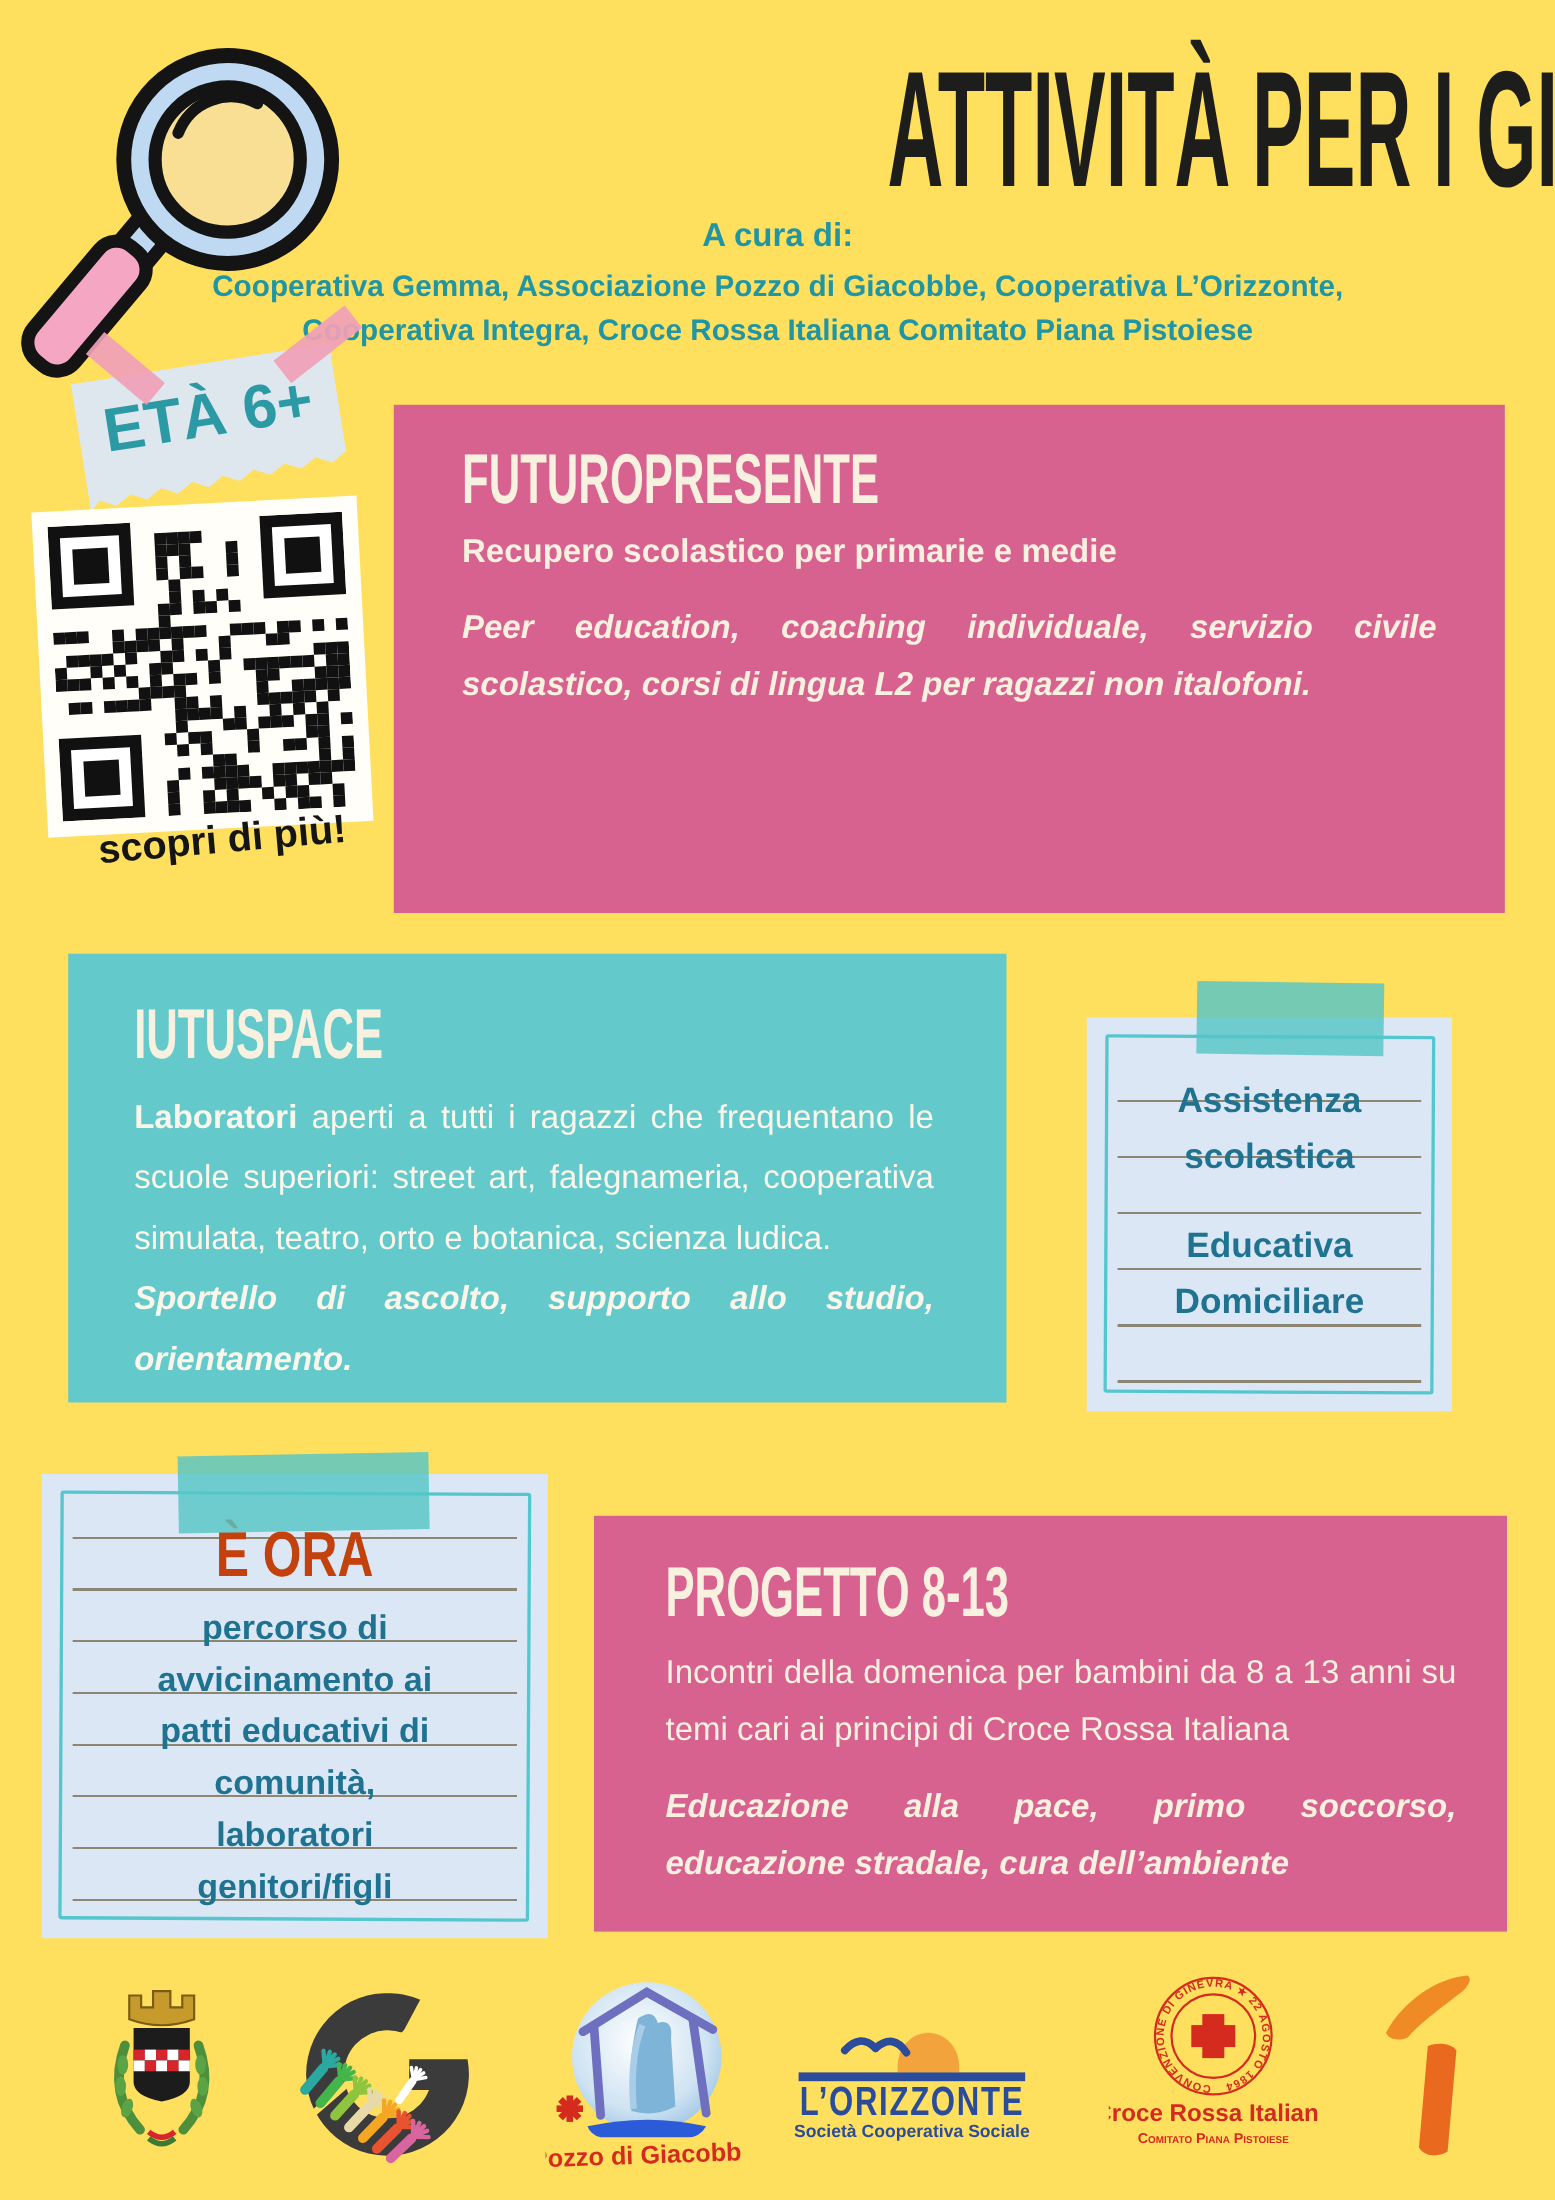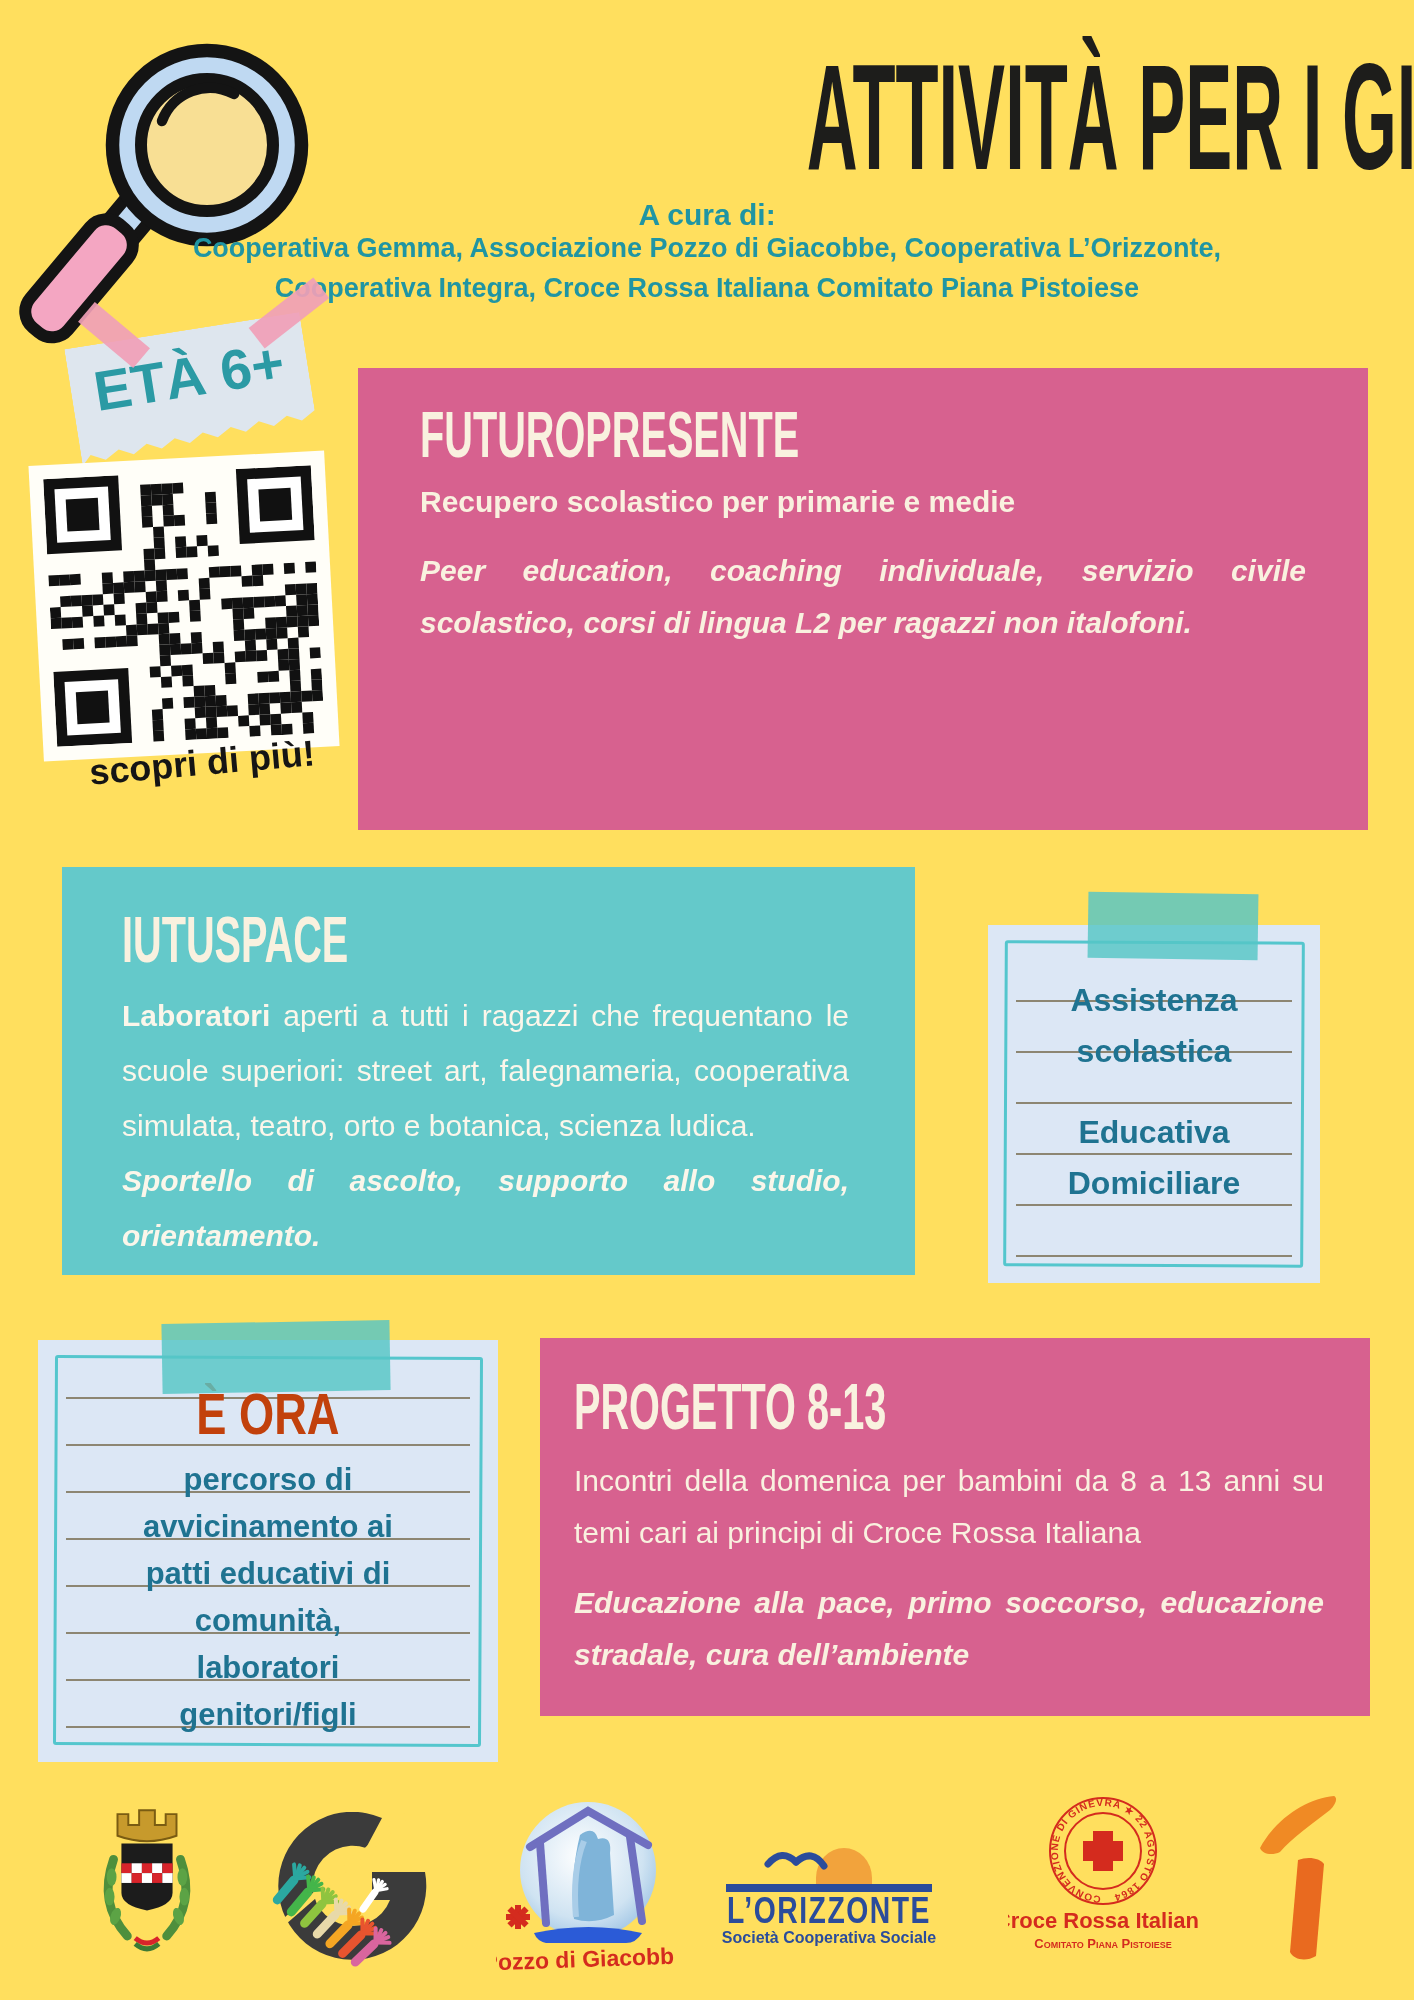--- a/index.html
+++ b/index.html
@@ -6,21 +6,21 @@
   body{font-family:"Liberation Sans",sans-serif;}
   #poster{position:relative;width:1414px;height:2000px;background:#FFDF5E;overflow:hidden;}
 
   .abs{position:absolute;}
   .cond{display:inline-block;white-space:nowrap;font-weight:700;transform:scaleX(var(--sx,.62));transform-origin:center bottom;}
   .cond-l{transform-origin:left bottom;}
 
   
   .main-title{left:340px;top:42px;width:1050px;text-align:center;color:#1d1d1b;font-size:150px;line-height:1;letter-spacing:0;}
   .curated{left:0;top:198px;width:1414px;text-align:center;color:#2095A3;font-weight:700;font-size:30px;}
-  .orgs{left:0;top:228px;width:1414px;text-align:center;color:#2095A3;font-weight:700;font-size:27px;line-height:40px;}
+  .orgs{left:0;top:240px;width:1414px;text-align:center;color:#2095A3;font-weight:700;font-size:27px;line-height:40px;}
 
   
   .age-badge{left:72px;top:330px;width:238px;height:118px;background:#DEE6EE;transform:rotate(-9deg);
     clip-path:polygon(0 0,100% 0,100% 84%,94% 91%,88% 85%,82% 92%,76% 86%,70% 93%,64% 87%,58% 94%,52% 88%,46% 95%,40% 89%,34% 96%,28% 90%,22% 97%,16% 91%,10% 98%,4% 92%,0 100%);}
   .age-badge .lbl{position:absolute;left:0;top:14px;width:100%;text-align:center;color:#2B9AA4;font-weight:800;font-size:56px;}
   .tape{position:absolute;}
   .tape.pink{background:rgba(240,159,183,.92);}
   .tape.teal{background:rgba(86,198,198,.82);}
 
   
@@ -38,21 +38,21 @@
   .box .body.strong{font-weight:700;font-style:italic;}
 
   .fp{left:358px;top:368px;width:1010px;height:462px;padding:34px 62px 0 62px;}
   .fp .body{line-height:52px;margin-top:30px;}
   .fp .body.strong{margin-top:26px;}
 
   .iu{left:62px;top:867px;width:853px;height:408px;padding:40px 66px 0 60px;}
   .iu .body{line-height:55px;margin-top:14px;}
   .iu .body.strong{margin-top:0;}
 
-  .pr{left:540px;top:1338px;width:830px;height:378px;padding:36px 46px 0 34px;}
+  .pr{left:540px;top:1378px;width:830px;height:378px;padding:36px 46px 0 65px;}
   .pr .body{line-height:52px;margin-top:14px;}
   .pr .body.strong{margin-top:18px;}
 
   
   .note{background:#DCE7F5;}
   .note .frame{position:absolute;inset:16px;border:3px solid #54C6CD;border-radius:3px;transform:rotate(.3deg);}
   .ruled{position:absolute;left:28px;right:28px;}
   .note-text{position:absolute;left:0;width:100%;text-align:center;color:#1F7391;font-weight:700;}
 
   .note-right{left:988px;top:925px;width:332px;height:358px;}

